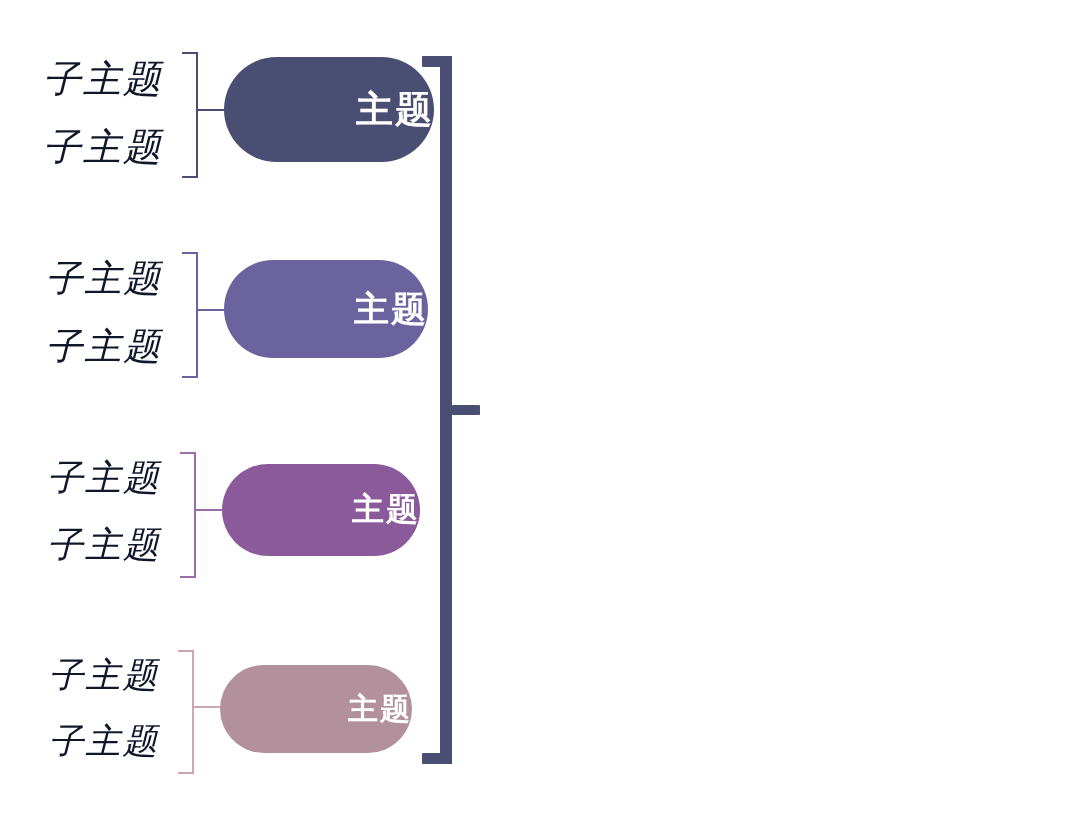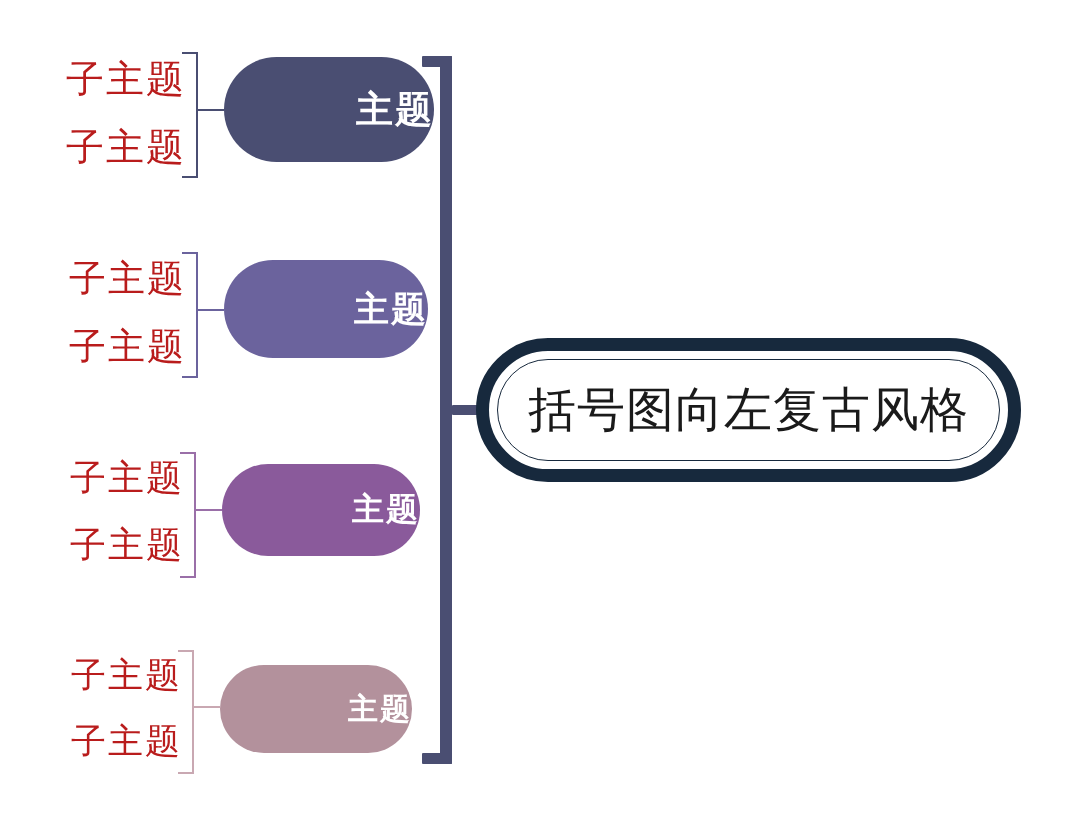--- a/index.html
+++ b/index.html
@@ -98,43 +98,40 @@
     height: 2px;
   }
   .sb-stub {
     position: absolute;
     height: 2px;
   }
 
   
   .sub-label {
     position: absolute;
-    color: #b91c1c;
+    color: #0f172a;
     white-space: nowrap;
     letter-spacing: 2px;
-    text-align: right;
+    text-align: center;
+    font-style: italic;
   }
 </style>
 </head>
 <body>
 
 <div id="canvas">
 
   <div class="spine" style="left:440px; top:56px; width:12px; height:708px;">
     <div class="spine-vert" style="background: rgb(74, 78, 114);"></div>
     <div class="spine-arm" style="left: -18px; top: 0px; width: 30px; height: 11px; background: rgb(74, 78, 114);"></div>
     <div class="spine-arm" style="left: -18px; bottom: 0px; width: 30px; height: 11px; background: rgb(74, 78, 114);"></div>
   </div>
 
   <div class="spine-stub" style="left: 452px; top: 405px; width: 28px; height: 10px; background: rgb(74, 78, 114);"></div>
 
-  <div class="root-node" style="left: 476px; top: 338px; width: 545px; height: 144px; border-width: 13px; border-color: rgb(23, 41, 61); background: rgb(255, 255, 255); color: rgb(26, 26, 26);">
-    <div class="root-inner" style="inset: 8px; border-color: rgb(23, 41, 61);"></div>
-    <span class="root-label" style="font-size:48px;">括号图向左复古风格</span>
-  </div>
 
   <div class="sub-bracket" style="left:196px; top:52px; width:2px; height:126px;">
     <div class="sb-vert" style="background: rgb(74, 78, 114);"></div>
     <div class="sb-arm" style="left: -14px; top: 0px; width: 16px; background: rgb(74, 78, 114);"></div>
     <div class="sb-arm" style="left: -14px; bottom: 0px; width: 16px; background: rgb(74, 78, 114);"></div>
   </div>
   <div class="sb-stub" style="left:198px; top:109px; width:26px; background:#4a4e72;"></div>
 
   <div class="sub-label" style="left:20px; top:54px; width:166px; font-size:38px;">子主题</div>
   <div class="sub-label" style="left:20px; top:122px; width:166px; font-size:38px;">子主题</div>

